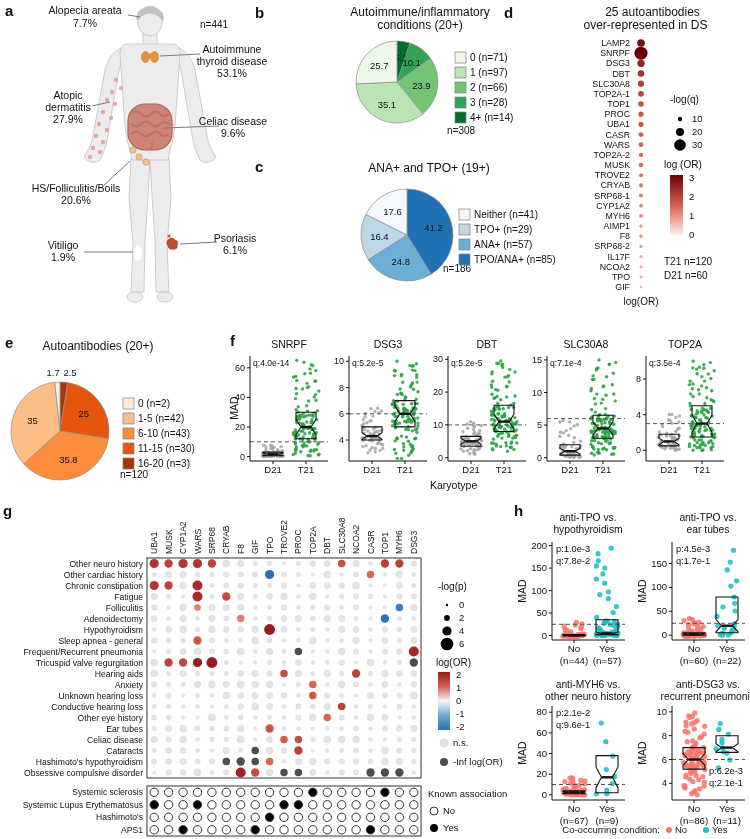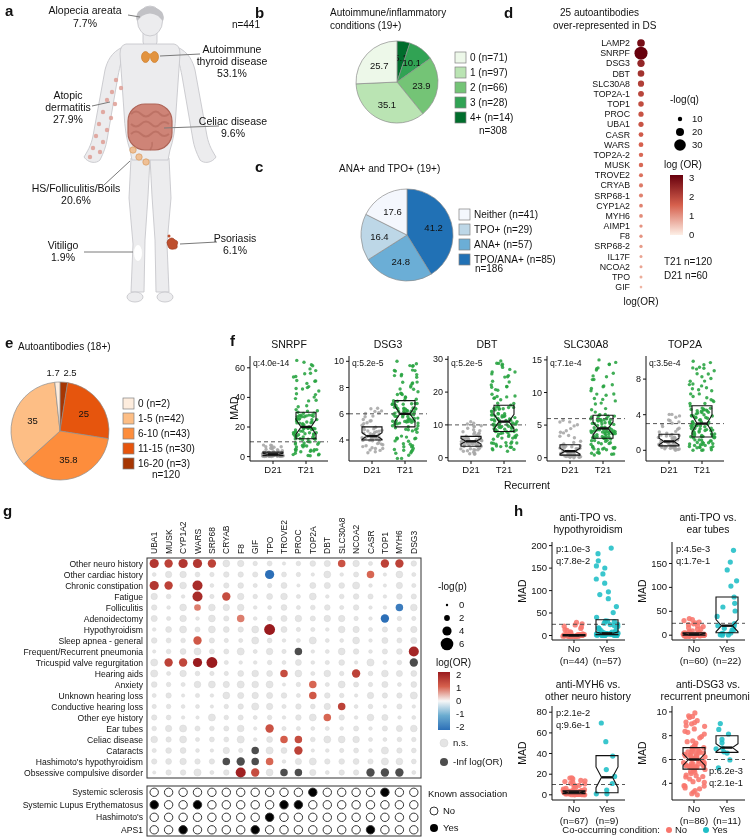--- a/index.html
+++ b/index.html
@@ -1,48 +1,48 @@
 <!DOCTYPE html>
 <html><head>
 <meta charset="utf-8">
 <style>
   html,body{margin:0;padding:0;background:#fff;}
   .figure{position:relative;width:750px;height:839px;background:#fff;overflow:hidden;
     font-family:"Liberation Sans","DejaVu Sans",sans-serif;color:#111;}
   .letter{position:absolute;font-weight:bold;font-size:15px;color:#111;}
-  .ptitle{position:absolute;font-size:10px;text-align:left;color:#111;line-height:13px;}
-  .nlab{position:absolute;font-size:10px;text-align:right;color:#111;}
+  .ptitle{position:absolute;font-size:12px;text-align:center;color:#111;line-height:13px;}
+  .nlab{position:absolute;font-size:10px;text-align:left;color:#111;}
   svg{position:absolute;overflow:visible;}
   text{fill:#111;}
 </style>
 </head>
 <body>
 
 <div class="figure">
 
   <div class="letter" style="left:5px;top:2px">a</div>
   <div class="letter" style="left:255px;top:4px">b</div>
   <div class="letter" style="left:255px;top:158px">c</div>
   <div class="letter" style="left:504px;top:4px">d</div>
   <div class="letter" style="left:5px;top:334px">e</div>
   <div class="letter" style="left:230px;top:332px">f</div>
   <div class="letter" style="left:3px;top:502px">g</div>
   <div class="letter" style="left:514px;top:502px">h</div>
 
   <div class="nlab" style="left:200px;top:19px;width:60px">n=441</div>
   <div class="ptitle" style="left:330px;top:6px;width:180px">Autoimmune/inflammatory</div>
-  <div class="ptitle" style="left:330px;top:19px;width:180px">conditions (19+)</div>
+  <div class="ptitle" style="left:330px;top:19px;width:180px">conditions (20+)</div>
   <div class="nlab" style="left:447px;top:125px;width:60px">n=308</div>
   <div class="ptitle" style="left:339px;top:162px;width:180px">ANA+ and TPO+ (19+)</div>
   <div class="nlab" style="left:443px;top:263px;width:60px">n=186</div>
   <div class="ptitle" style="left:560px;top:6px;width:185px">25 autoantibodies</div>
   <div class="ptitle" style="left:553px;top:19px;width:185px">over-represented in DS</div>
-  <div class="ptitle" style="left:18px;top:340px;width:160px">Autoantibodies (18+)</div>
+  <div class="ptitle" style="left:18px;top:340px;width:160px">Autoantibodies (20+)</div>
   <div class="nlab" style="left:120px;top:469px;width:60px">n=120</div>
-  <div class="nlab" style="left:430px;top:479px;width:120px;font-size:10.5px">Recurrent</div>
+  <div class="nlab" style="left:430px;top:479px;width:120px;font-size:10.5px">Karyotype</div>
 
   <svg id="svg-a" style="left:0;top:0" width="270" height="332" viewBox="0 0 270 332">
       <path d="M123,47 C111,52 107,62 105,70 L93,136 C91,146 87,152 84,157 C88,163 96,164 100,160 C104,152 106,146 107,140 L118,76 C120,66 122,56 126,50 Z" fill="#ECECEE" stroke="#C7C7CC" stroke-width="0.9" stroke-linejoin="round"></path>
       <path d="M177,47 C189,52 193,62 195,70 L207,136 C209,146 213,152 216,157 C212,163 204,164 200,160 C196,152 194,146 193,140 L182,76 C180,66 178,56 174,50 Z" fill="#ECECEE" stroke="#C7C7CC" stroke-width="0.9" stroke-linejoin="round"></path>
       <path d="M131,158 L150,158 L148,196 L145,240 L144,292 L131,292 L133,244 L129,198 Z" fill="#ECECEE" stroke="#C7C7CC" stroke-width="0.9" stroke-linejoin="round"></path>
       <path d="M169,158 L150,158 L152,196 L155,240 L156,292 L169,292 L167,244 L171,198 Z" fill="#ECECEE" stroke="#C7C7CC" stroke-width="0.9" stroke-linejoin="round"></path>
       <ellipse cx="135" cy="297" rx="8" ry="5" fill="#ECECEE" stroke="#C7C7CC" stroke-width="0.9" stroke-linejoin="round"></ellipse>
       <ellipse cx="165" cy="297" rx="8" ry="5" fill="#ECECEE" stroke="#C7C7CC" stroke-width="0.9" stroke-linejoin="round"></ellipse>
       <rect x="143" y="30" width="14" height="15" rx="3" fill="#ECECEE" stroke="#C7C7CC" stroke-width="0.9" stroke-linejoin="round"></rect>
       <path d="M126,44 L174,44 Q180,45 180,54 L176,112 Q175,136 170,150 L168,160 L132,160 L130,150 Q125,136 124,112 L120,54 Q120,45 126,44 Z" fill="#ECECEE" stroke="#C7C7CC" stroke-width="0.9" stroke-linejoin="round"></path>

